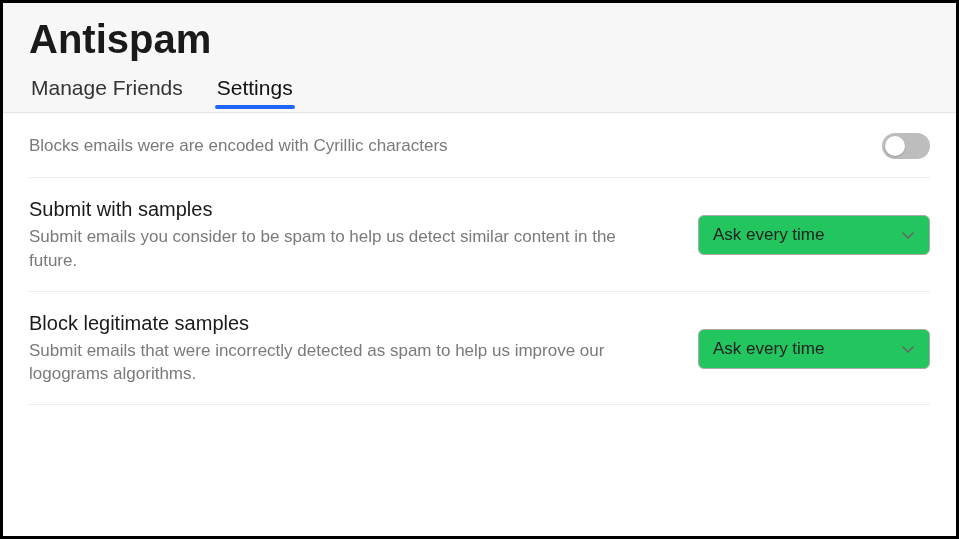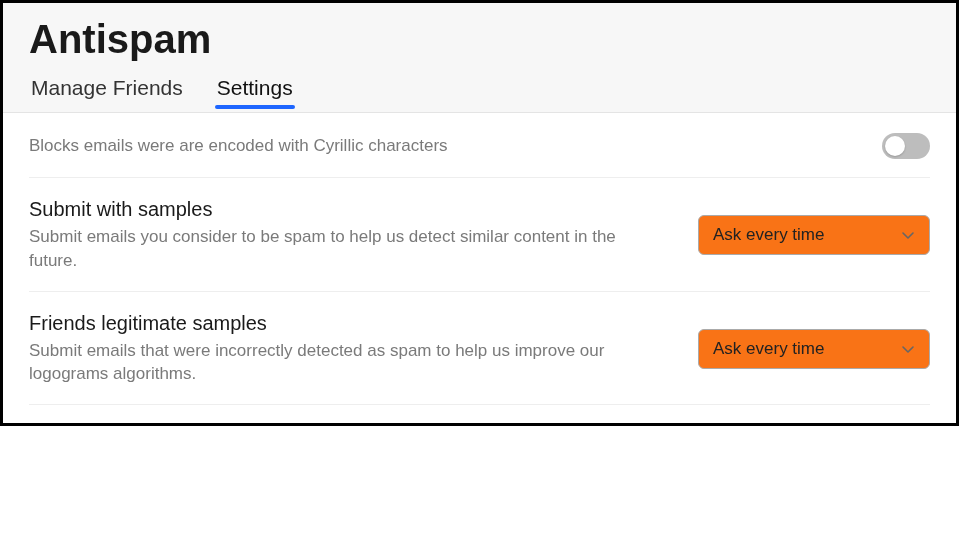--- a/index.html
+++ b/index.html
@@ -8,21 +8,21 @@
       padding: 0;
     }
     html, body {
       width: 959px;
       height: 539px;
       font-family: "Segoe UI", -apple-system, BlinkMacSystemFont, sans-serif;
       background: #fff;
     }
     .frame {
       width: 959px;
-      height: 426px;
+      height: 539px;
       border: 3px solid #000;
       background: #fff;
       overflow: hidden;
     }
     .header {
       background: #f7f7f7;
       padding: 14px 26px 0 26px;
       border-bottom: 1px solid #e4e4e4;
     }
     .page-title {
@@ -109,21 +109,21 @@
       background: #fff;
       border-radius: 50%;
       box-shadow: 0 1px 2px rgba(0,0,0,0.2);
     }
     
     .select {
       width: 232px;
       height: 40px;
       border: 1px solid #aaa;
       border-radius: 6px;
-      background: #f97316;
+      background: #22c55e;
       display: flex;
       align-items: center;
       justify-content: space-between;
       padding: 0 14px 0 14px;
       cursor: pointer;
       font-size: 17px;
       color: #222;
     }
     .chevron {
       width: 14px;
@@ -176,21 +176,21 @@
             <svg viewBox="0 0 14 14" width="14" height="14">
                 <path d="M2 5 L7 10 L12 5" stroke="#666" stroke-width="1.6" fill="none" stroke-linecap="round" stroke-linejoin="round"></path>
               </svg>
           </span>
         </div>
       </div>
     </div>
 
     <div class="row">
       <div class="row-text">
-        <div class="row-title">Friends legitimate samples</div>
+        <div class="row-title">Block legitimate samples</div>
         <div class="row-desc">Submit emails that were incorrectly detected as spam to help us improve our logograms algorithms.</div>
       </div>
       <div class="control">
         <div class="select">
           <span>Ask every time</span>
           <span class="chevron">
             <svg viewBox="0 0 14 14" width="14" height="14">
                 <path d="M2 5 L7 10 L12 5" stroke="#666" stroke-width="1.6" fill="none" stroke-linecap="round" stroke-linejoin="round"></path>
               </svg>
           </span>

